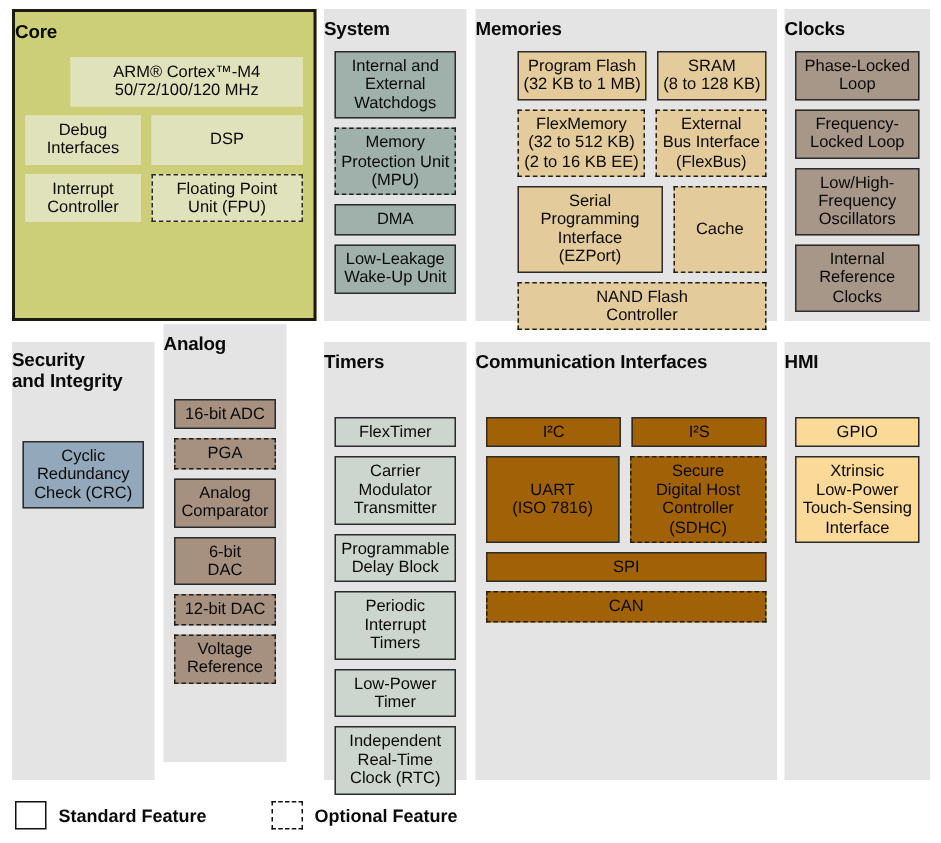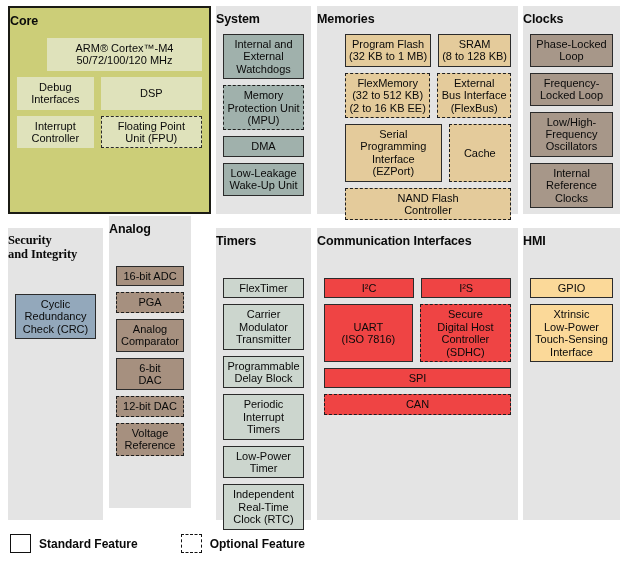--- a/index.html
+++ b/index.html
@@ -34,21 +34,21 @@
 
   .panel-title {
     text-align: left;
     font-weight: bold;
     font-size: 12.5px;
     line-height: 14px;
     padding-top: 6px;
     letter-spacing: -0.1px;
     color: #0a0a0a;
   }
-  .panel-title.two-line { padding-top: 5px; font-family: Liberation Serif, serif; }
+  .panel-title.two-line { padding-top: 5px; }
 
   .blocks {
     position: absolute;
     left: 0; right: 0;
     box-sizing: border-box;
     padding: 0 7px;
   }
 
   .brow {
     display: flex;
@@ -75,21 +75,21 @@
 
   
   .c-core   { background: #dfe2bb; border-color: #dfe2bb; }
   .c-core.opt { border: 1.6px dashed #2b2b2b; }
   .c-system { background: #a0b1ac; }
   .c-mem    { background: #e4cb9b; }
   .c-clock  { background: #a79789; }
   .c-sec    { background: #93a8bb; }
   .c-analog { background: #a6907f; }
   .c-timer  { background: #ccd6ce; }
-  .c-comm   { background: #ef4444; }
+  .c-comm   { background: #a16207; }
   .c-hmi    { background: #fbd999; }
 
   
   #panel-core    { left: 8px;   top: 6px;  width: 203px; height: 208px; }
   #panel-system  { left: 216px; top: 6px;  width: 95px;  height: 208px; }
   #panel-memories{ left: 317px; top: 6px;  width: 201px; height: 208px; }
   #panel-clocks  { left: 523px; top: 6px;  width: 97px;  height: 208px; }
 
   
   #panel-security{ left: 8px;   top: 228px; width: 95px;  height: 292px; }

